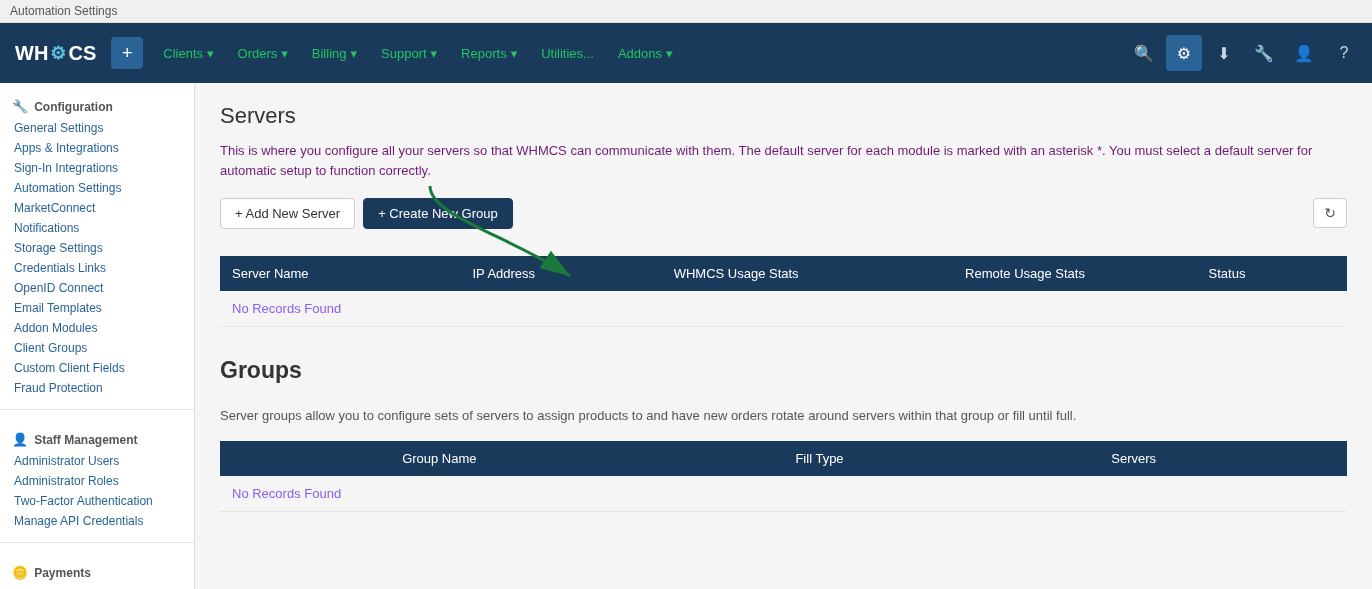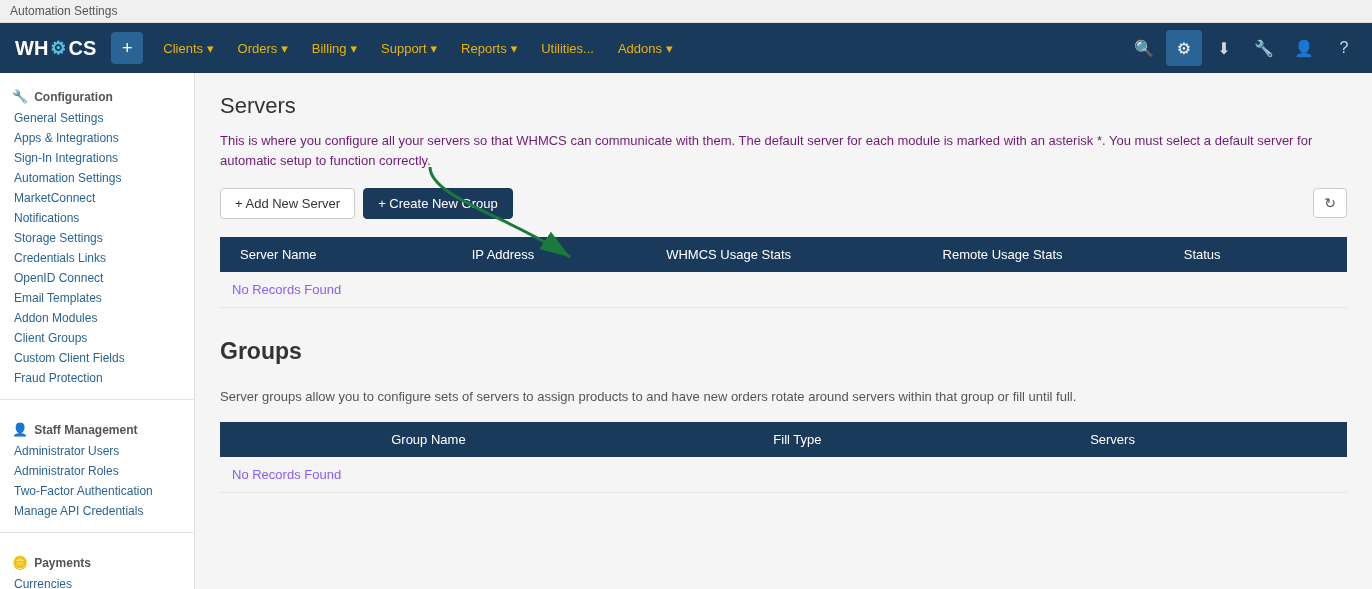--- a/index.html
+++ b/index.html
@@ -1,21 +1,21 @@
 <!DOCTYPE html>
 <html><head>
   <meta charset="utf-8">
   <style>
     * { box-sizing: border-box; margin: 0; padding: 0; }
     body { font-family: Arial, sans-serif; font-size: 13px; background: #f5f5f5; }
 
     
     .topbar {
       background: #1a3a5c;
-      height: 50px;
+      height: 60px;
       display: flex;
       align-items: center;
       padding: 0 10px;
       gap: 0;
     }
     .logo {
       background: #1a3a5c;
       color: white;
       font-size: 20px;
       font-weight: bold;
@@ -41,21 +41,21 @@
       justify-content: center;
       margin-right: 8px;
     }
     .nav-menu {
       display: flex;
       align-items: center;
       gap: 0;
       flex: 1;
     }
     .nav-item {
-      color: #eab308;
+      color: #22c55e;
       padding: 0 12px;
       height: 50px;
       display: flex;
       align-items: center;
       cursor: pointer;
       font-size: 13px;
       white-space: nowrap;
       gap: 4px;
     }
     .nav-right {
@@ -172,34 +172,34 @@
       color: #333;
     }
     .btn-primary-custom {
       background: #1a3a5c;
       border-color: #1a3a5c;
       color: #fff;
     }
     .btn-group {
       display: flex;
       gap: 8px;
-      margin-bottom: 18px;
+      margin-bottom: 27px;
       align-items: center;
     }
 
     
     .data-table {
       width: 100%;
       border-collapse: collapse;
       margin-bottom: 30px;
     }
     .data-table th {
       background: #1a3a5c;
       color: white;
-      padding: 10px 20px;
+      padding: 10px 12px;
       text-align: center;
       font-size: 13px;
       font-weight: normal;
     }
     .data-table th.left { text-align: left; }
     .data-table td {
       padding: 10px 12px;
       border-bottom: 1px solid #e5e5e5;
       color: #8b5cf6;
       text-align: center;

